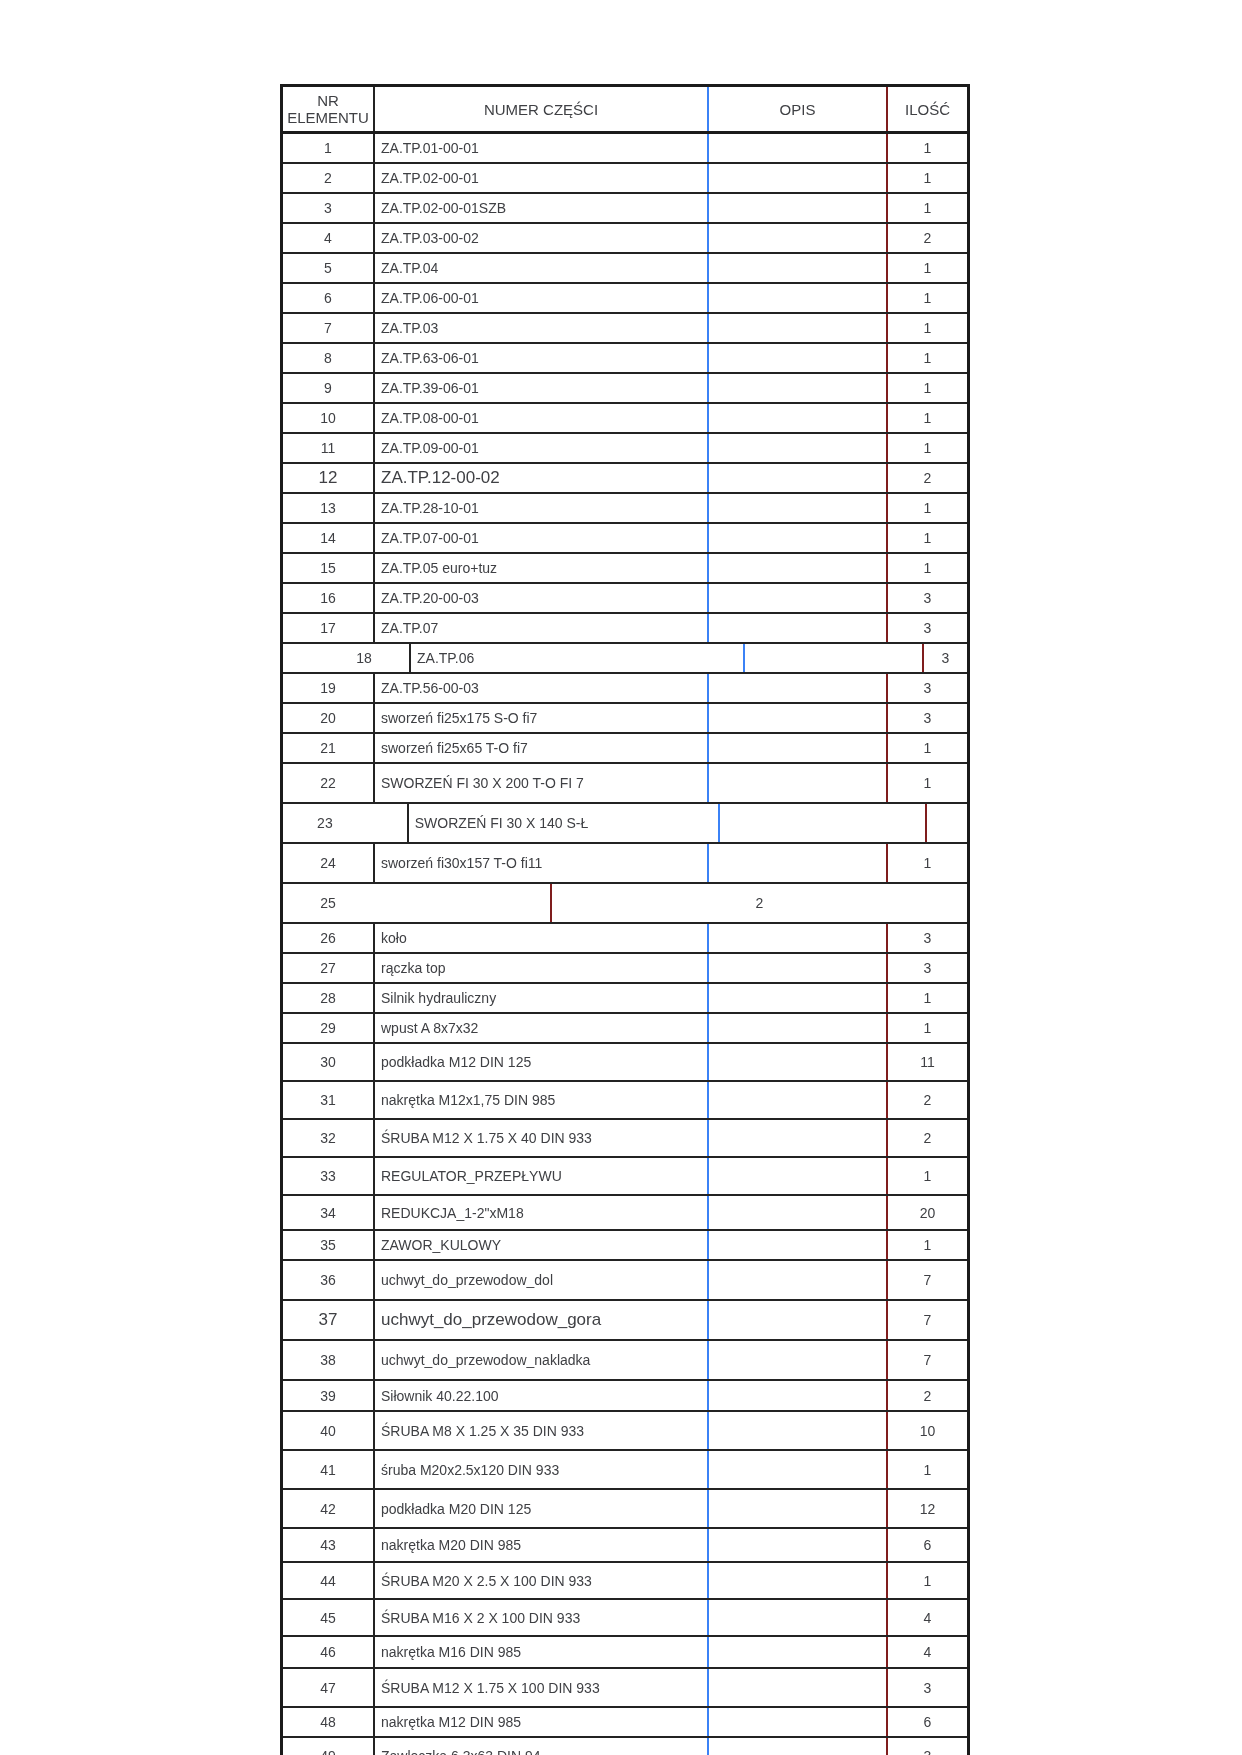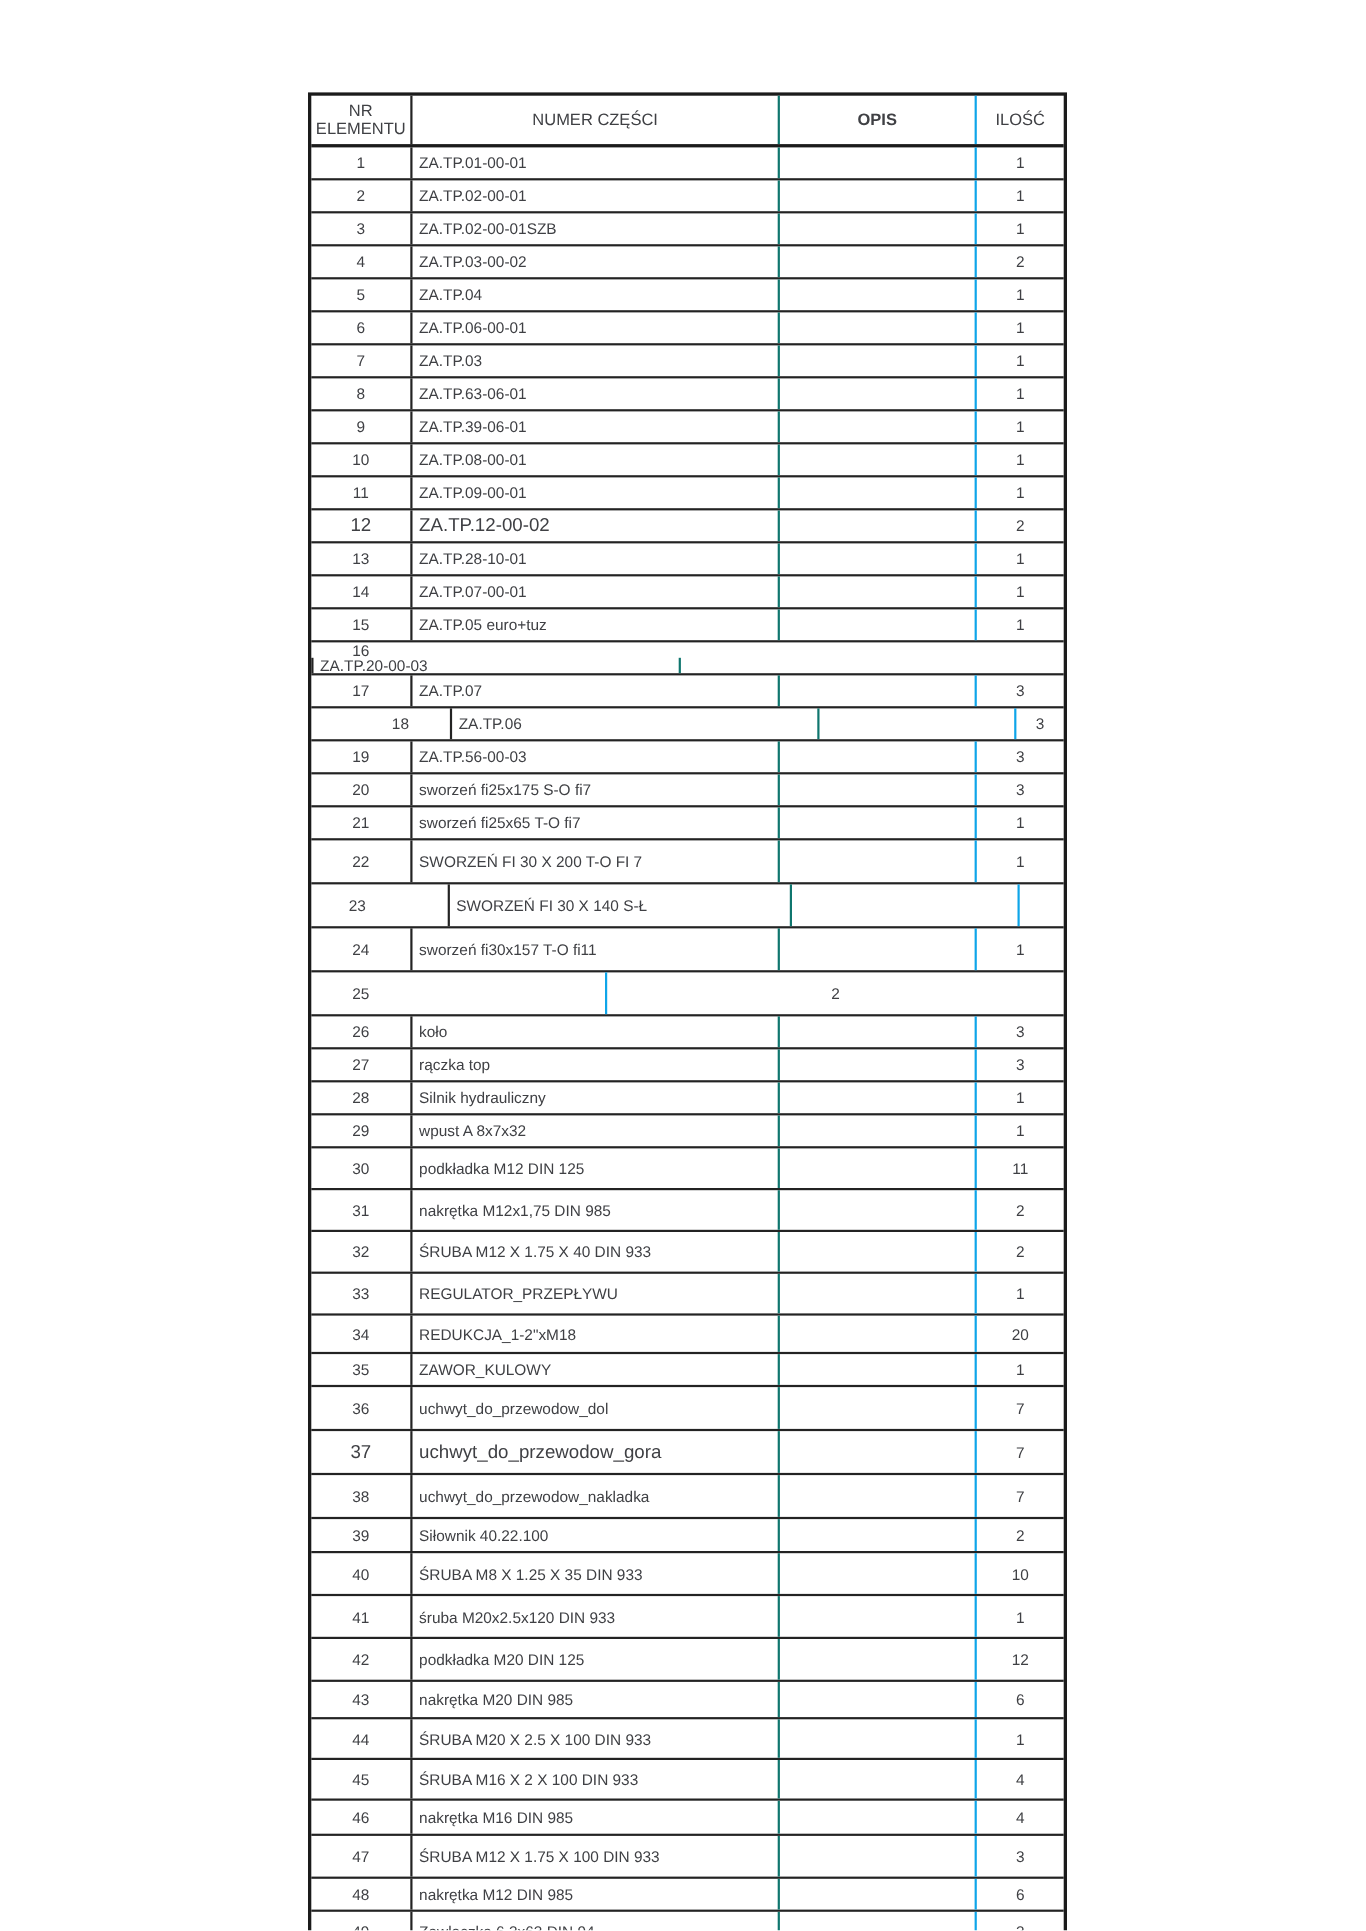--- a/index.html
+++ b/index.html
@@ -43,26 +43,26 @@
     display: flex;
     align-items: center;
     box-sizing: border-box;
     font-size: 14px;
     overflow: hidden;
   }
   .c1 { width: 90px; justify-content: center; }
   .c2 {
     width: 336px;
     border-left: 2px solid #232323;
-    border-right: 2px solid #0f766e;
+    border-right: 2px solid #3b82f6;
     padding-left: 6px;
     white-space: pre;
   }
   .hdr .c2 { padding-left: 0; justify-content: center; }
-  .c3 { width: 179px; border-right: 2px solid #0ea5e9; font-weight: bold; }
+  .c3 { width: 179px; border-right: 2px solid #7f1d1d; }
   .c4 { flex: 1; justify-content: center; }
   .lg { font-size: 17px; }
 </style>
 </head>
 <body>
 
 <div class="canvas">
   <div class="bom">
     <div class="hdr">
       <div class="cell c1">
@@ -171,21 +171,21 @@
     <div class="cell c4">1</div>
   </div>
 
   <div class="row" style="height: 28px;">
     <div class="cell c1">15</div>
     <div class="cell c2">ZA.TP.05 euro+tuz</div>
     <div class="cell c3"></div>
     <div class="cell c4">1</div>
   </div>
 
-  <div class="row" style="height: 28px; flex-direction: column;">
+  <div class="row" style="height: 28px;">
     <div class="cell c1">16</div>
     <div class="cell c2">ZA.TP.20-00-03</div>
     <div class="cell c3"></div>
     <div class="cell c4">3</div>
   </div>
 
   <div class="row" style="height: 28px;">
     <div class="cell c1">17</div>
     <div class="cell c2">ZA.TP.07</div>
     <div class="cell c3"></div>

